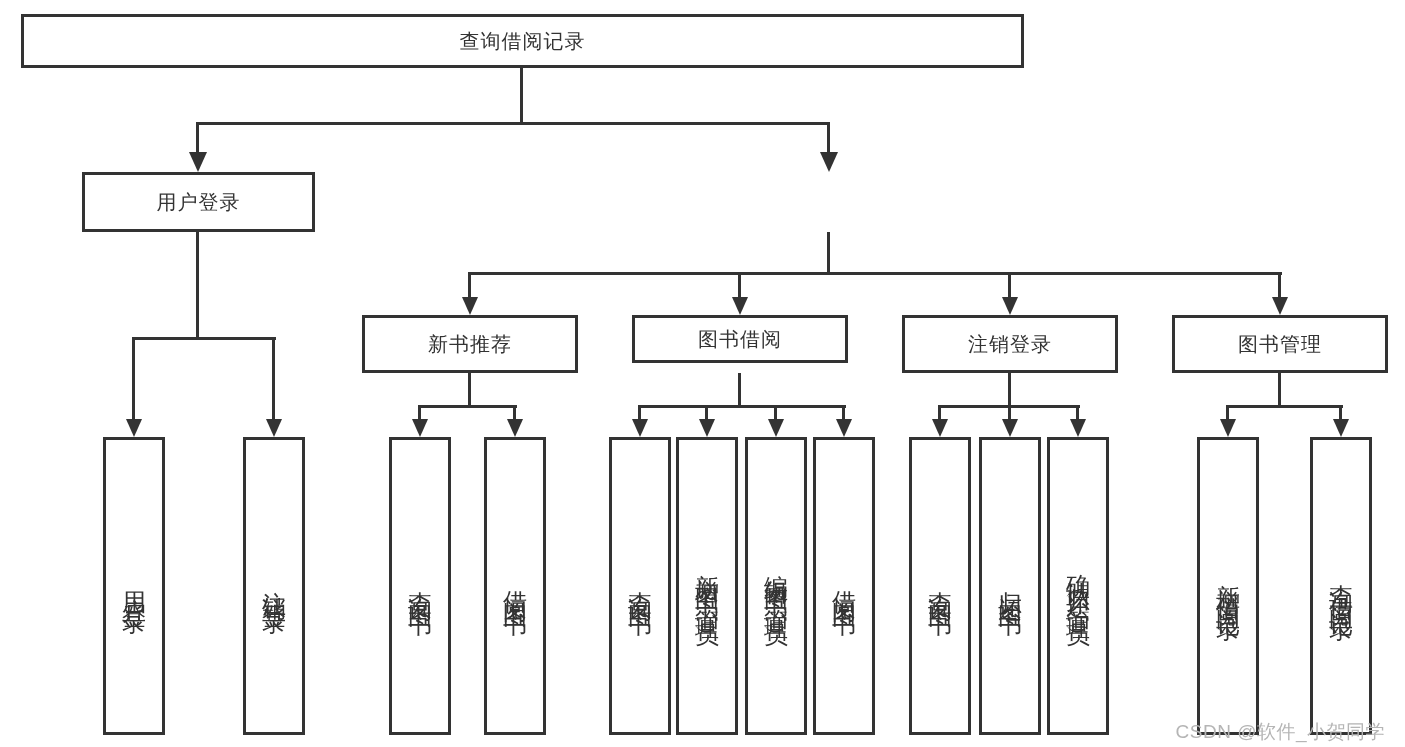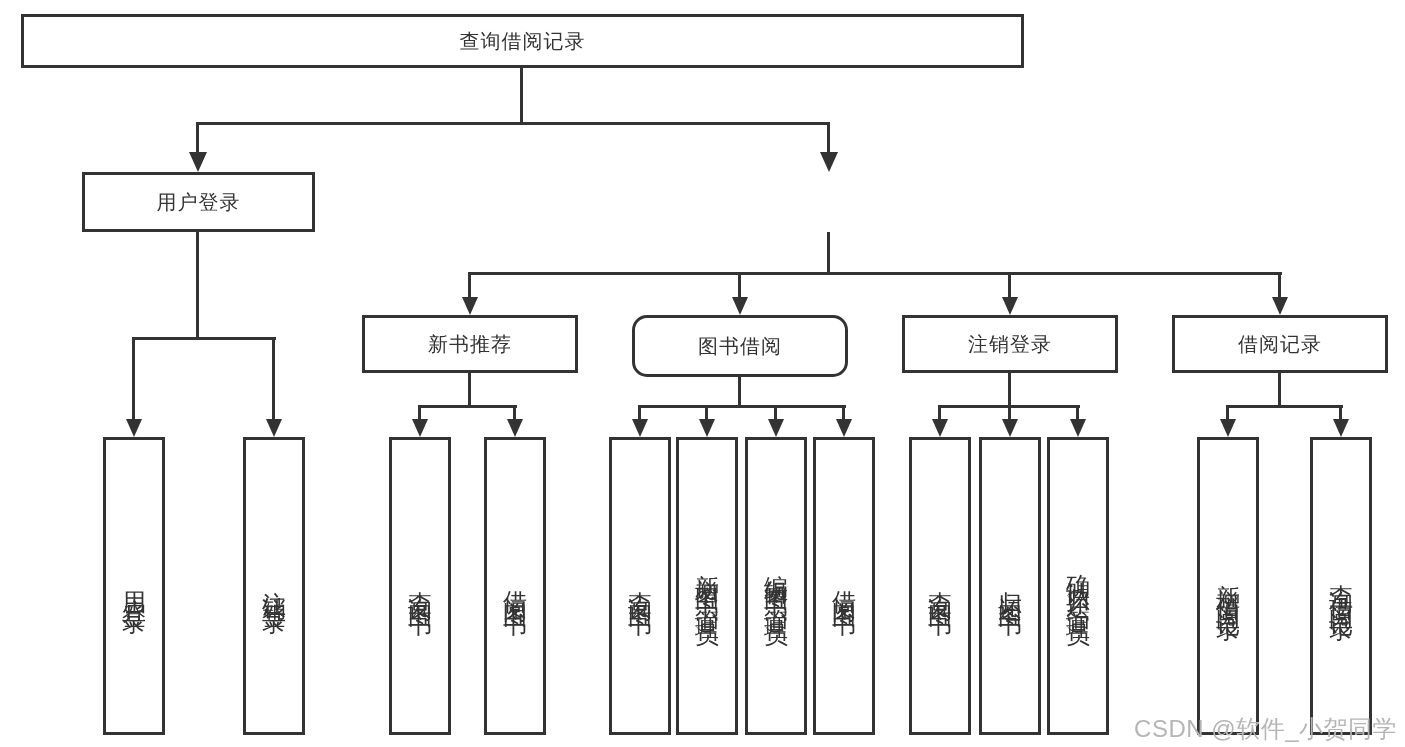--- a/index.html
+++ b/index.html
@@ -31,22 +31,22 @@
     border-left:8px solid transparent;
     border-right:8px solid transparent;
     border-top:18px solid var(--line,#333333);
   }
   .arrow.big{
     border-left-width:9px;
     border-right-width:9px;
     border-top-width:20px;
   }
   .watermark{
-    position:absolute;right:8px;bottom:2px;z-index:5;
-    font-size:24px;letter-spacing:.5px;
+    position:absolute;right:20px;bottom:2px;z-index:5;
+    font-size:19px;letter-spacing:.5px;
     color:var(--watermark,#b5b5b5);
     white-space:nowrap;
   }
 </style>
 </head>
 <body>
 
 <div class="canvas">
 
   <div class="vline" style="left:520px;top:68px;height:54px;"></div>
@@ -112,28 +112,28 @@
     <span>查询借阅记录</span>
   </div>
 
   <div class="box hbox" style="left:82px;top:172px;width:233px;height:60px;">
     <span>用户登录</span>
   </div>
 
   <div class="box hbox" style="left:362px;top:315px;width:216px;height:58px;">
     <span>新书推荐</span>
   </div>
-  <div class="box hbox" style="left:632px;top:315px;width:216px;height:62px;border-radius:15px;">
+  <div class="box hbox" style="left:632px;top:315px;width:216px;height:48px;">
     <span>图书借阅</span>
   </div>
   <div class="box hbox" style="left:902px;top:315px;width:216px;height:58px;">
     <span>注销登录</span>
   </div>
   <div class="box hbox" style="left:1172px;top:315px;width:216px;height:58px;">
-    <span>借阅记录</span>
+    <span>图书管理</span>
   </div>
 
   <div class="box leaf" style="left:103px;">
     <span class="leaf-label">用户登录</span>
   </div>
   <div class="box leaf" style="left:243px;">
     <span class="leaf-label">注销登录</span>
   </div>
 
   <div class="box leaf" style="left:389px;">

